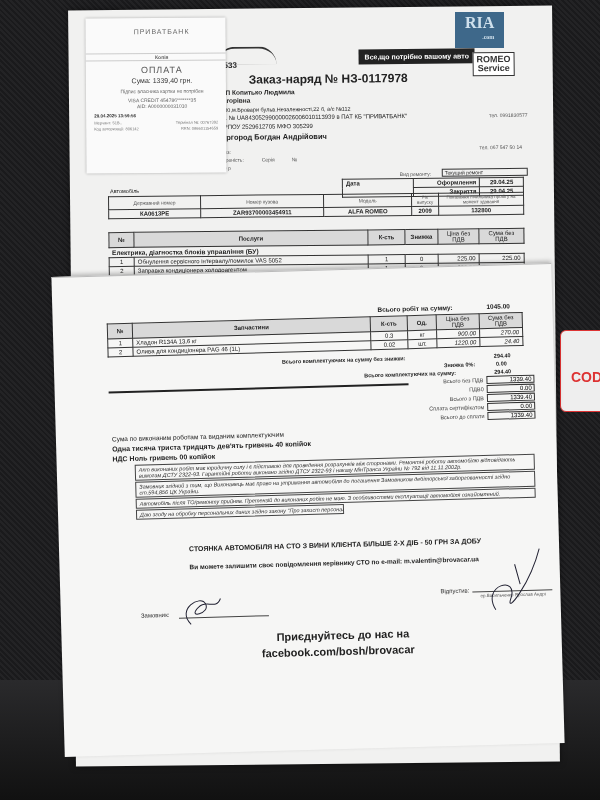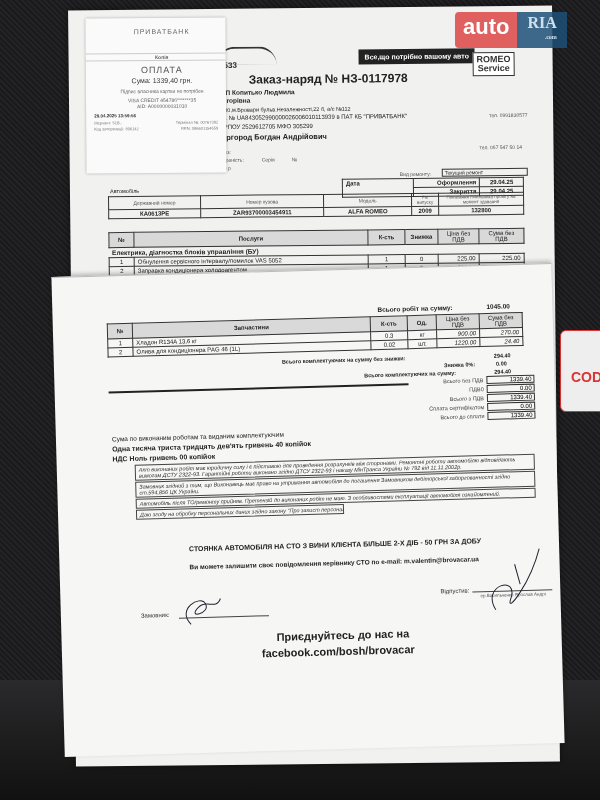--- a/index.html
+++ b/index.html
@@ -259,18 +259,17 @@
     <span>Мерчант: 51B..</span>
     <span>Термінал №: 00767392</span>
   </div>
   <div style="display:flex;justify-content:space-between;font-size:4px;color:#777;padding:1px 8px 0;">
     <span>Код авторизації: 806142</span>
     <span>RRN: 086601154659</span>
   </div>
 </div>
 
 <div class="watermark">
-  <div class="wm-auto">auto</div>
   <div class="wm-ria">
     <div>RIA</div>
     <div style="font-size:6px;text-align:right;">.com</div>
   </div>
 </div>
 
 </body></html>

